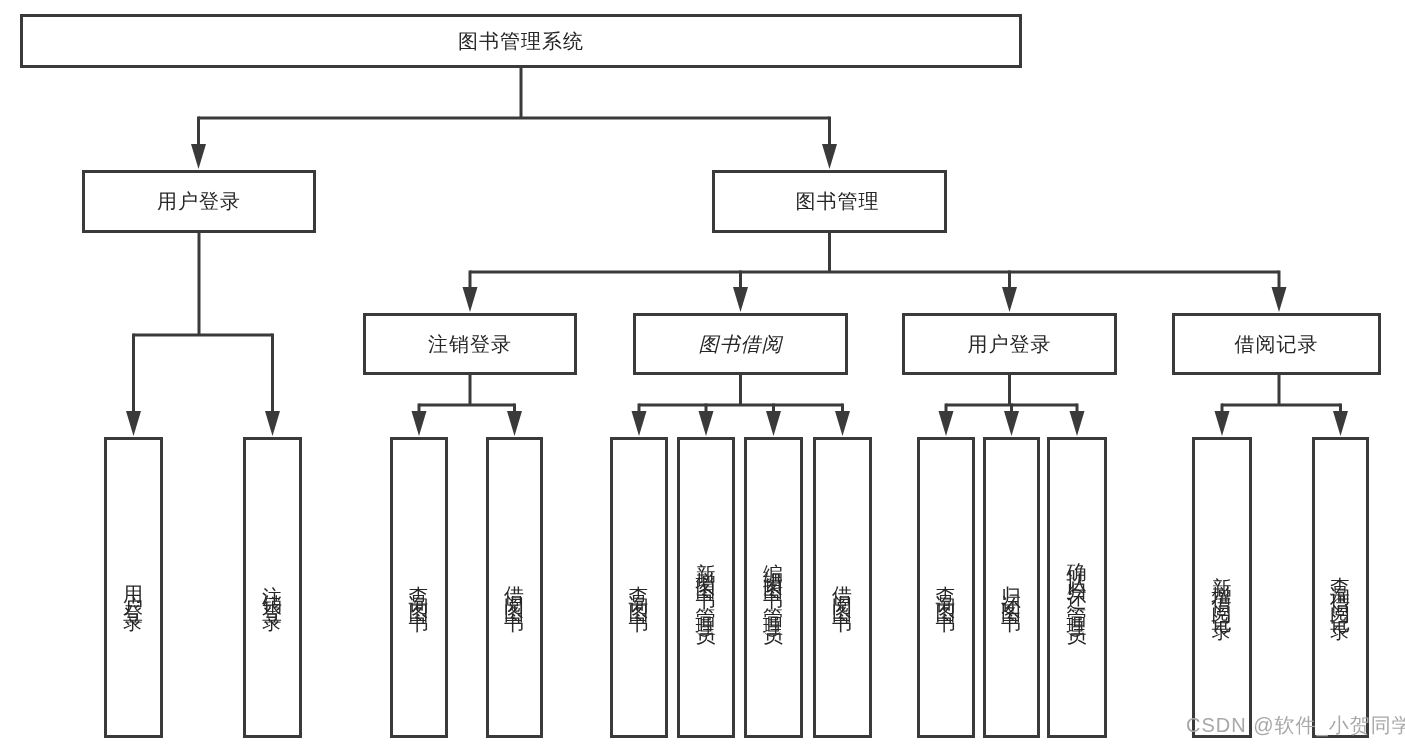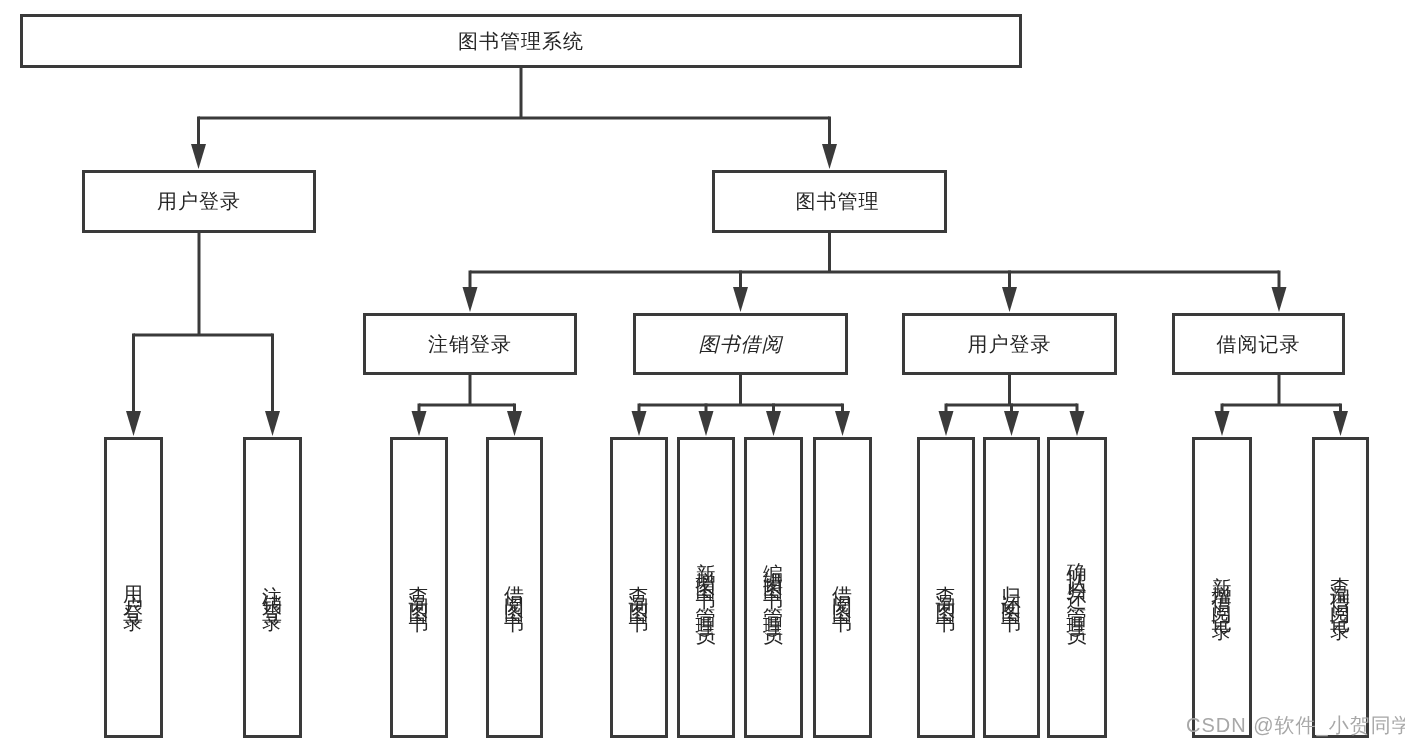--- a/index.html
+++ b/index.html
@@ -121,21 +121,21 @@
   </svg>
 
   <div class="node" style="left:20px;top:14px;width:1002px;height:54px;font-family:Liberation Mono, monospace;">图书管理系统</div>
 
   <div class="node" style="left:82px;top:170px;width:234px;height:63px;">用户登录</div>
   <div class="node" style="left:712px;top:170px;width:235px;height:63px;padding-left:16px;">图书管理</div>
 
   <div class="node" style="left:363px;top:313px;width:214px;height:62px;">注销登录</div>
   <div class="node" style="left:633px;top:313px;width:215px;height:62px;font-style:italic;">图书借阅</div>
   <div class="node" style="left:902px;top:313px;width:215px;height:62px;">用户登录</div>
-  <div class="node" style="left:1172px;top:313px;width:173px;height:62px;">借阅记录</div>
+  <div class="node" style="left:1172px;top:313px;width:209px;height:62px;">借阅记录</div>
 
   <div class="vnode" style="left:104px;top:437px;width:59px;height:301px;">用户登录</div>
   <div class="vnode" style="left:243px;top:437px;width:59px;height:301px;">注销登录</div>
 
   <div class="vnode" style="left:390px;top:437px;width:58px;height:301px;">查询图书</div>
   <div class="vnode" style="left:486px;top:437px;width:57px;height:301px;">借阅图书</div>
 
   <div class="vnode" style="left:610px;top:437px;width:58px;height:301px;">查询图书</div>
   <div class="vnode" style="left:677px;top:437px;width:58px;height:301px;">新增图书（管理员）</div>
   <div class="vnode" style="left:744px;top:437px;width:59px;height:301px;">编辑图书（管理员）</div>

